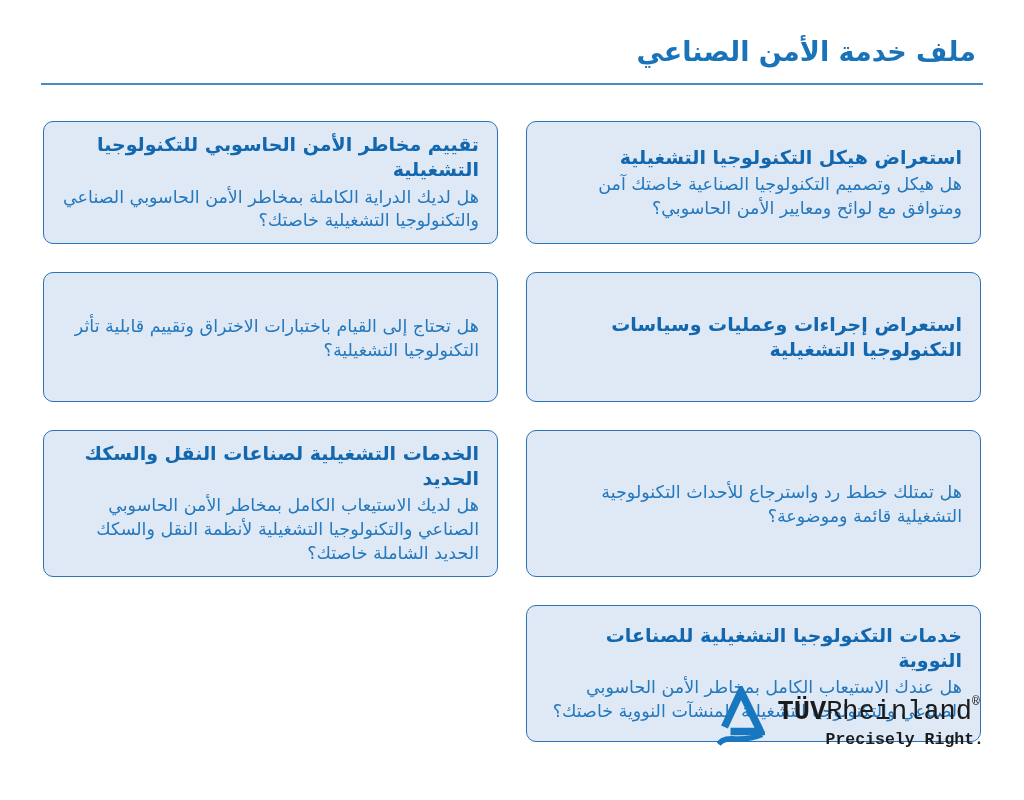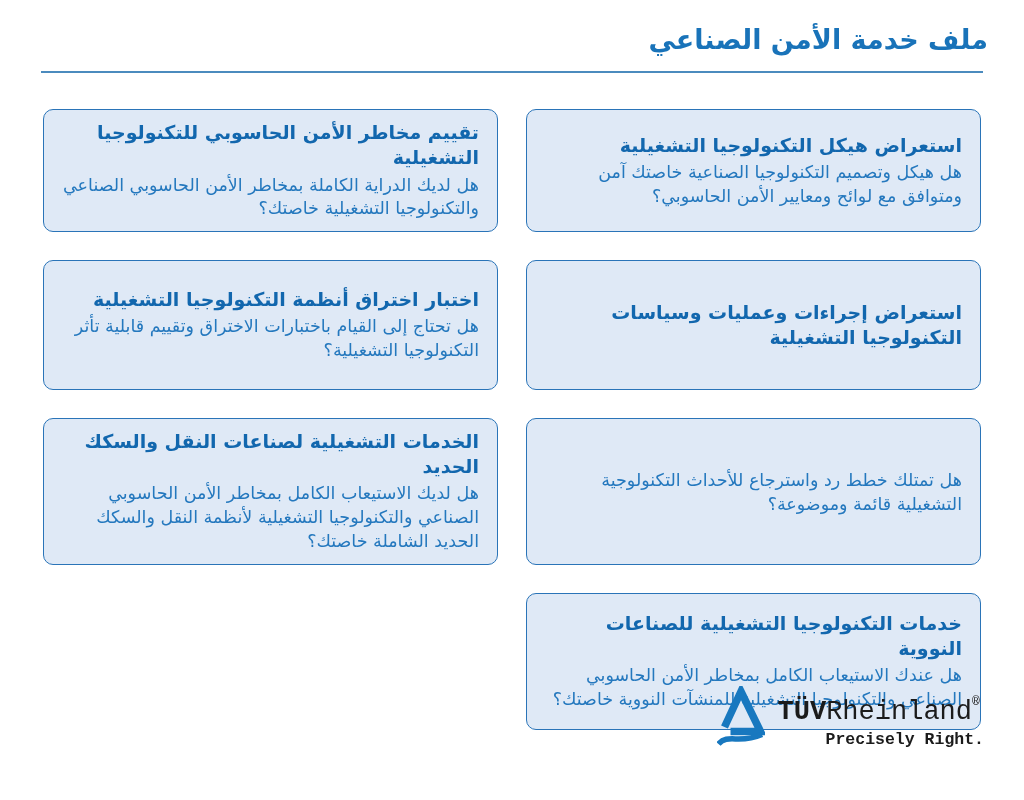--- a/index.html
+++ b/index.html
@@ -1,21 +1,21 @@
 <!DOCTYPE html>
 <html lang="ar" dir="rtl"><head>
 <meta charset="utf-8">
 <style>
   html,body{margin:0;padding:0;background:#ffffff;}
   body{font-family:"DejaVu Sans","Liberation Sans",sans-serif;}
   .page{position:relative;width:1024px;height:800px;background:#ffffff;overflow:hidden;direction:rtl;}
 
   
   .header{padding:24px 36px 0 41px;}
-  .page-title{margin:0;color:#1973b9;font-size:27px;font-weight:bold;line-height:1.2;text-align:right;}
+  .page-title{margin:12px;color:#1973b9;font-size:27px;font-weight:bold;line-height:1.2;text-align:right;}
   .title-rule{border:none;border-top:2px solid #4b8bbe;margin:15px 41px 0 41px;}
 
   
   .cards{display:grid;grid-template-columns:1fr 1fr;column-gap:26px;row-gap:18px;margin:36px 43px 0 43px;gap:28px;}
   .card{
     background:#dfe9f6;
     border:1.5px solid #2a74b8;
     border-radius:10px;
     padding:10px 18px;
     box-sizing:border-box;
@@ -58,21 +58,20 @@
     <div class="card">
       <p class="card-heading">تقييم مخاطر الأمن الحاسوبي للتكنولوجيا التشغيلية</p>
       <p class="card-body">هل لديك الدراية الكاملة بمخاطر الأمن الحاسوبي الصناعي والتكنولوجيا التشغيلية خاصتك؟</p>
     </div>
 
     <div class="card">
       <p class="card-heading">استعراض إجراءات وعمليات وسياسات التكنولوجيا التشغيلية</p>
     </div>
 
     <div class="card">
-      <p class="card-heading">اختبار اختراق أنظمة التكنولوجيا التشغيلية</p>
       <p class="card-body">هل تحتاج إلى القيام باختبارات الاختراق وتقييم قابلية تأثر التكنولوجيا التشغيلية؟</p>
     </div>
 
 
     <div class="card">
       <p class="card-body">هل تمتلك خطط رد واسترجاع للأحداث التكنولوجية التشغيلية قائمة وموضوعة؟</p>
     </div>
 
     <div class="card">
       <p class="card-heading">الخدمات التشغيلية لصناعات النقل والسكك الحديد</p>

